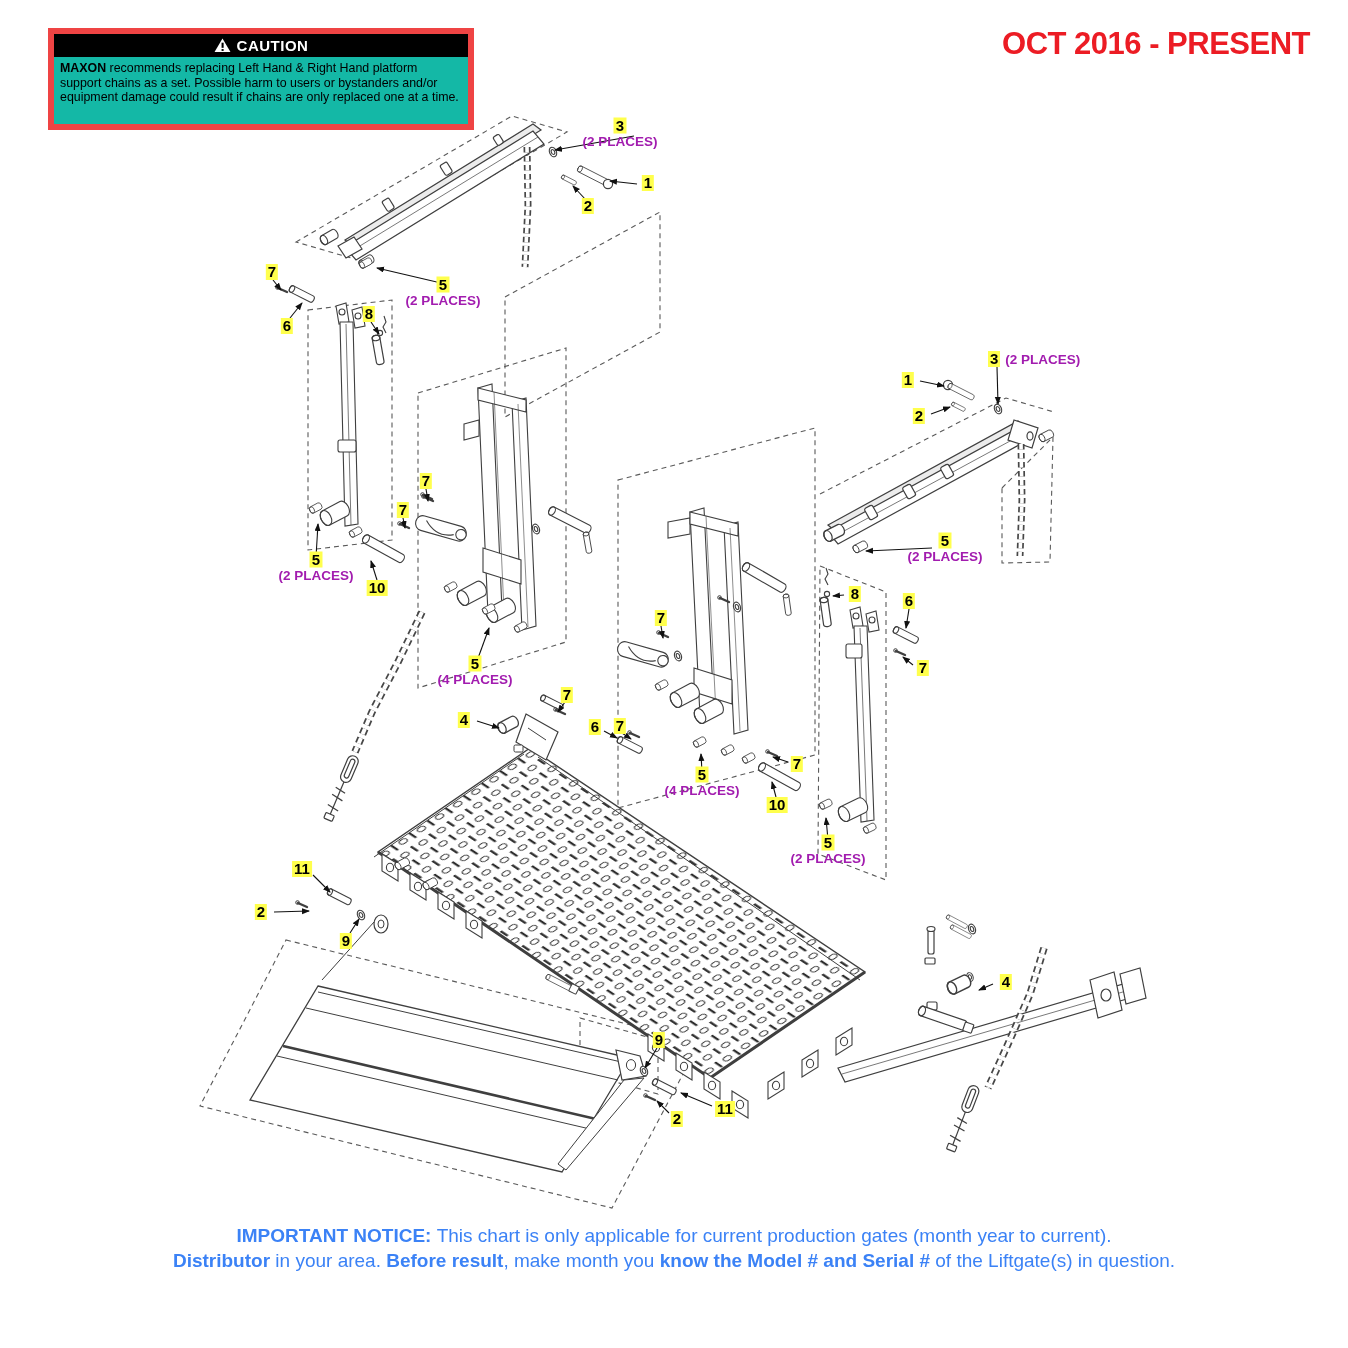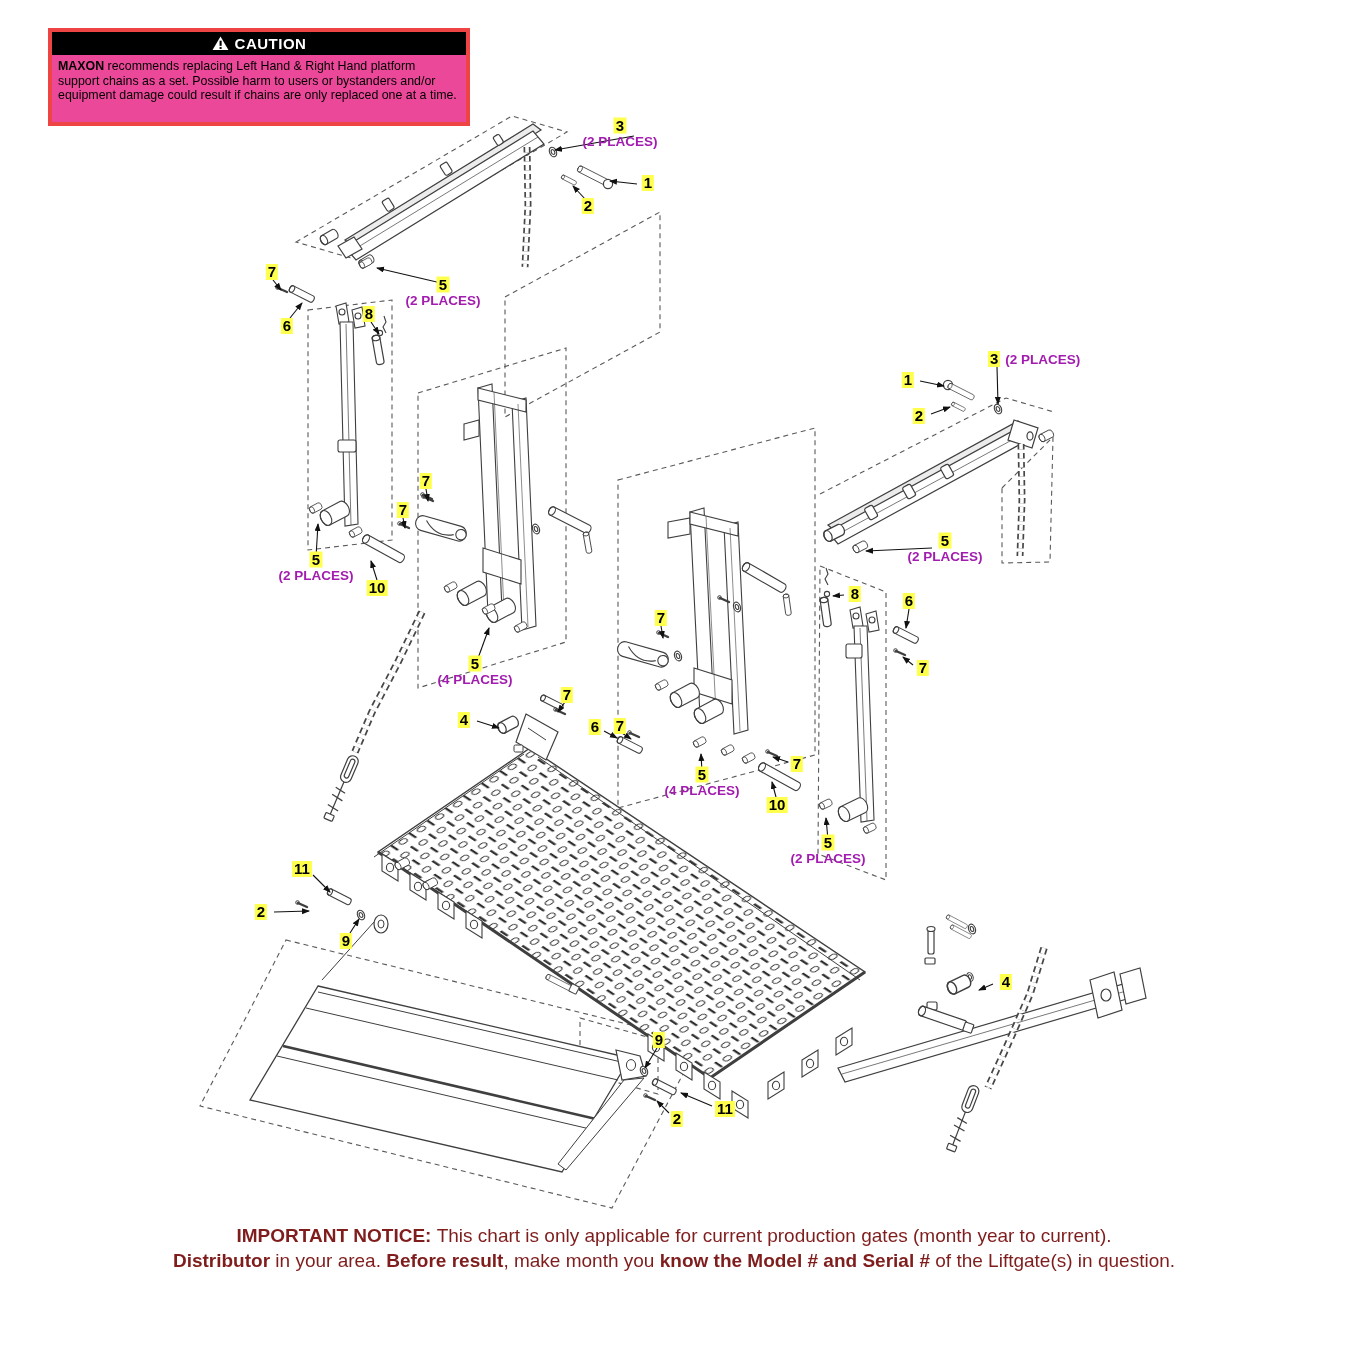--- a/index.html
+++ b/index.html
@@ -1,30 +1,30 @@
 <!DOCTYPE html>
 <html><head>
 <meta charset="utf-8">
 <style>
   html,body{margin:0;padding:0;background:#fff;}
   #stage{position:relative;width:1348px;height:1348px;background:#fff;overflow:hidden;
          font-family:"Liberation Sans", sans-serif;}
 
   
-  .caution{position:absolute;left:48px;top:28px;width:414px;border:4px solid #ef4444;background:#ec4899;}
+  .caution{position:absolute;left:48px;top:28px;width:414px;border:6px solid #ef4444;background:#14b8a6;}
   .caution-bar{background:#000;color:#fff;height:23px;display:flex;align-items:center;justify-content:center;gap:6px;
                font-weight:bold;font-size:15px;letter-spacing:.5px;}
   .caution-body{padding:4px 6px 19px 6px;font-size:12.4px;line-height:14.5px;color:#000;}
   .caution-body .b{font-weight:bold;}
 
   
   .doc-title{position:absolute;top:26px;right:38px;color:#ec1c24;font-size:31px;font-weight:bold;letter-spacing:-.5px;}
 
   
-  .notice{position:absolute;left:0;right:0;top:1224px;text-align:center;color:#7f1d1d;font-size:19px;line-height:24.5px;}
+  .notice{position:absolute;left:0;right:0;top:1224px;text-align:center;color:#3b82f6;font-size:19px;line-height:24.5px;}
   .notice .b{font-weight:bold;}
 
   
   #callouts{position:absolute;inset:0;pointer-events:none;}
   .callout{position:absolute;display:flex;align-items:center;}
   .callout.col{flex-direction:column;gap:0;transform:translate(-50%,-50%);}
   .callout.row{flex-direction:row;gap:5px;transform:translate(-8px,-50%);}
   .cnum{background:#ffff4d;color:#000;font-weight:bold;font-size:15px;line-height:16px;padding:0 2px;}
   .cnote{color:#a21caf;font-weight:bold;font-size:13.5px;line-height:15px;white-space:nowrap;}
 
@@ -494,19 +494,20 @@
       <svg width="17" height="15" viewBox="0 0 18 16">
         <polygon points="9,0.5 17.5,15 0.5,15" fill="#fff"></polygon>
         <rect x="8" y="5" width="2.2" height="5.5" fill="#000"></rect>
         <rect x="8" y="11.8" width="2.2" height="2" fill="#000"></rect>
       </svg>
       <span>CAUTION</span>
     </div>
     <div class="caution-body"><span class="b">MAXON</span><span> recommends replacing Left Hand &amp; Right Hand platform support chains as a set. Possible harm to users or bystanders and/or equipment damage could result if chains are only replaced one at a time.</span></div>
   </div>
 
+  <div class="doc-title">OCT 2016 - PRESENT</div>
 
   <div class="notice">
       <div class="notice-line"><span class="b">IMPORTANT NOTICE: </span><span>This chart is only applicable for current production gates (month year to current).</span></div>
       <div class="notice-line"><span class="b">Distributor</span><span> in your area. </span><span class="b">Before result</span><span>, make month you </span><span class="b">know the Model # and Serial #</span><span> of the Liftgate(s) in question.</span></div>
     </div>
 
 </div>
 
 </body></html>

